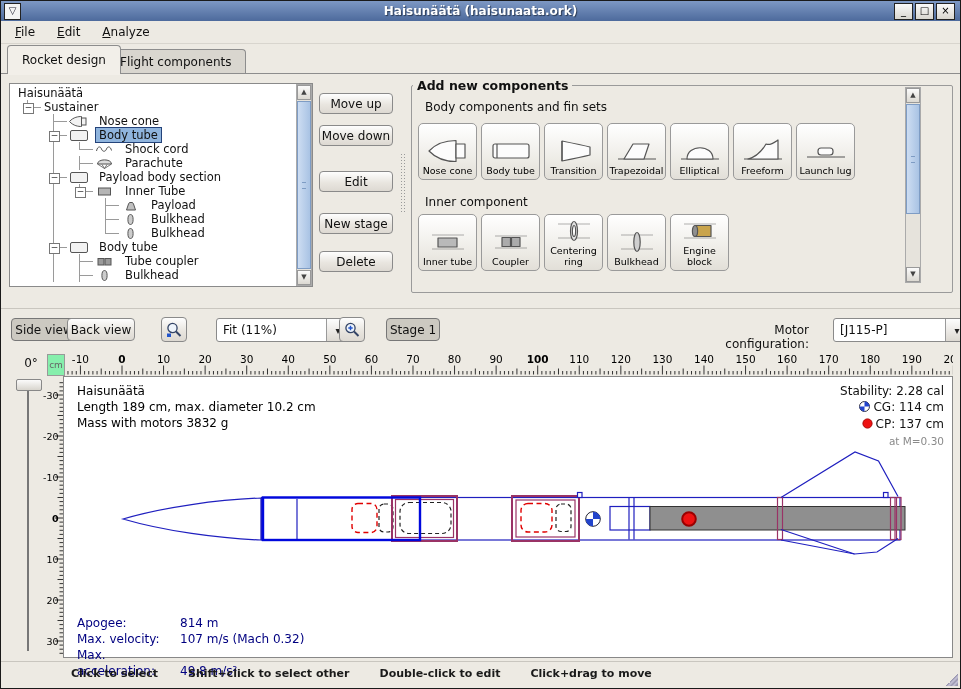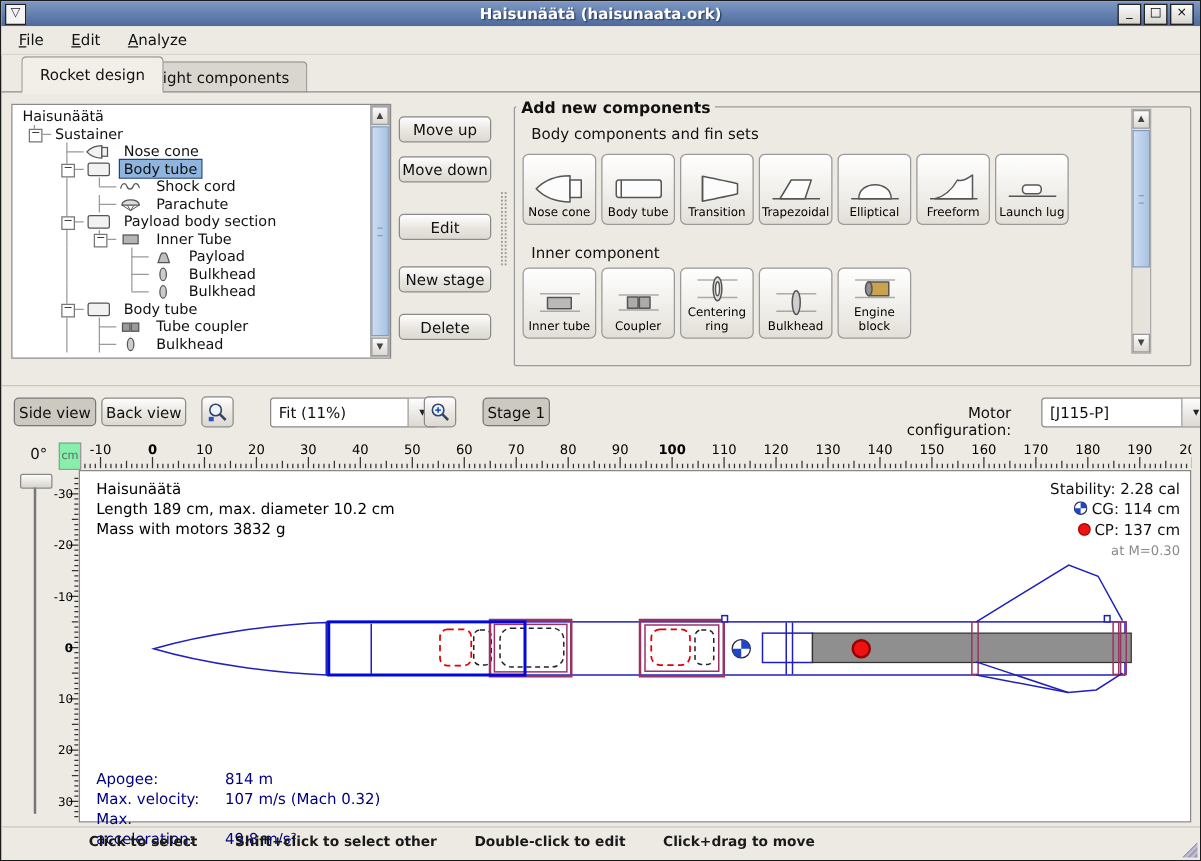--- a/index.html
+++ b/index.html
@@ -17,21 +17,21 @@
   .winbtn{width:17px;height:15px;background:linear-gradient(#fafafa,#d9d6cf);border:1px solid #222;
           margin-right:2px;font-size:10px;line-height:14px;text-align:center;color:#000;z-index:2;}
   #winbtns{position:absolute;right:3px;top:2px;display:flex;}
   
   #menubar{left:0;top:20px;right:0;height:22px;background:#edeae3;border-bottom:1px solid #d8d5ce;
            display:flex;align-items:center;gap:22px;padding-left:14px;}
   .menu-item{cursor:default;}
   #tabbar{left:0;top:42px;right:0;height:31px;}
   .tab{position:absolute;bottom:0;border:1px solid #8d8d8d;border-bottom:none;
        border-radius:4px 4px 0 0;padding:0 14px;display:flex;align-items:center;}
-  .tab.active{left:16px;height:28px;background:#f2efe9;z-index:3;}
+  .tab.active{left:6px;height:28px;background:#f2efe9;z-index:3;}
   .tab.inactive{left:104px;height:24px;background:#d9d6cf;z-index:1;}
   #tabline{position:absolute;left:0;right:0;bottom:0;height:1px;background:#8d8d8d;z-index:2;}
   .tab.active::after{content:"";position:absolute;left:0;right:0;bottom:-1px;height:2px;background:#f2efe9;}
   
   #treebox{left:8px;top:82px;width:302px;height:202px;background:#fff;border:1px solid #8a8a8a;}
   #tree-body{position:absolute;left:1px;top:2px;right:17px;bottom:1px;overflow:hidden;}
   .trow{display:flex;align-items:center;height:14px;padding-left:4px;white-space:nowrap;font-size:11.5px;}
   .tcell{width:26px;height:14px;position:relative;flex:none;}
   .tcell.v::before,.tcell.t::before,.tcell.E::before{content:"";position:absolute;left:12px;top:0;bottom:0;border-left:1px solid #9a9a9a;}
   .tcell.l::before{content:"";position:absolute;left:12px;top:0;height:7px;border-left:1px solid #9a9a9a;}
@@ -376,21 +376,21 @@
   <div class="sb abs" style="left:904px;top:86px;width:16px;height:196px;">
     <div class="sbbtn" style="top:0;">▲</div>
     <div class="sbthumb" style="top:16px;height:110px;"></div>
     <div class="sbbtn" style="bottom:0;">▼</div>
   </div>
 
   <div class="abs" id="toolsep"></div>
   <div class="abs btn pressed" style="left:10px;top:317px;width:66px;height:23px;">
     <span>Side view</span>
     </div>
-  <div class="abs btn" style="left:80px;top:317px;width:68px;height:23px;">
+  <div class="abs btn" style="left:66px;top:317px;width:68px;height:23px;">
     <span>Back view</span>
     </div>
   <div class="abs btn" style="left:160px;top:316px;width:26px;height:25px;">
     <svg width="18" height="18" viewBox="0 0 18 18">
       <circle cx="7.5" cy="7" r="4.6" fill="#eef4fb" stroke="#334466" stroke-width="1.3"></circle>
       <line x1="11" y1="10.5" x2="15.5" y2="15" stroke="#334466" stroke-width="2"></line>
       <rect x="2" y="12.5" width="4" height="3.5" fill="#2255cc"></rect>
       </svg>
     </div>
   <div class="abs combo" style="left:195px;top:317px;width:134px;height:24px;">

